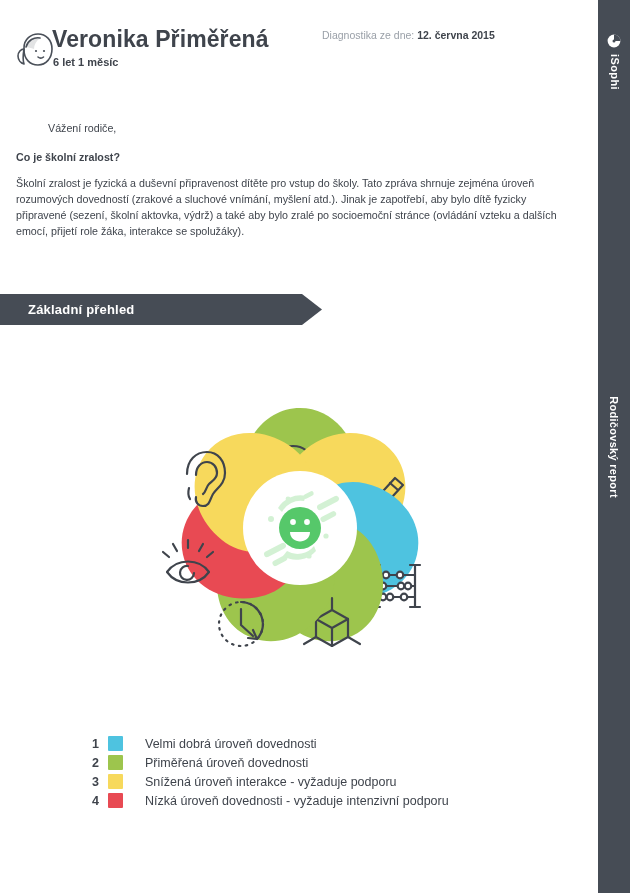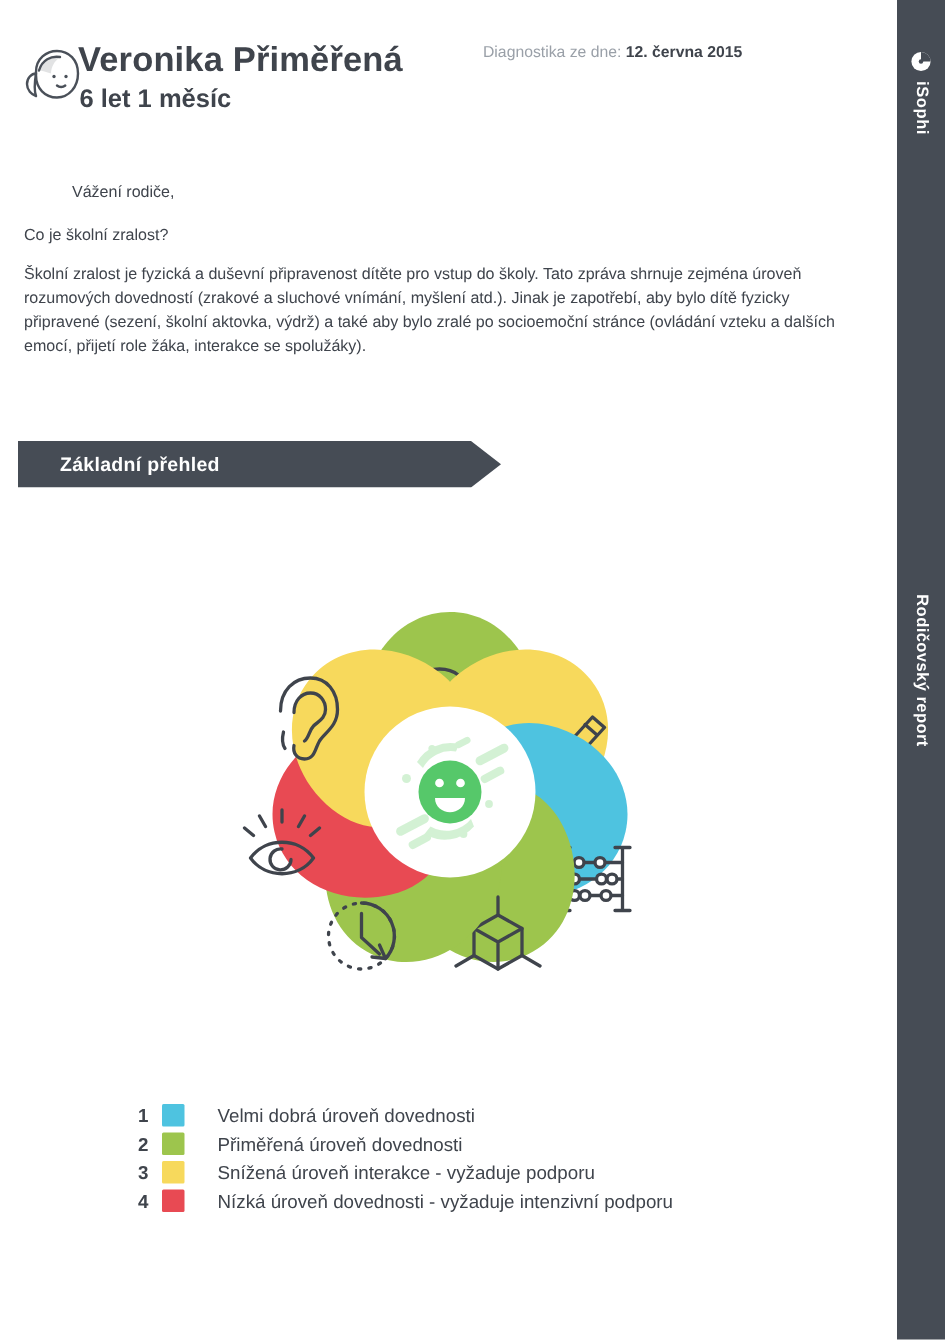--- a/index.html
+++ b/index.html
@@ -52,43 +52,43 @@
   .avatar{
     position:absolute;left:10px;top:28px;width:50px;height:44px;
   }
   .child-name{
     position:absolute;left:52px;top:27px;
     font-size:23px;font-weight:bold;color:#3f444c;
     letter-spacing:.1px;line-height:1.1;
   }
   .child-age{
     position:absolute;left:53px;top:56px;
-    font-size:17px;font-weight:bold;color:#3f444c;
+    font-size:11px;font-weight:bold;color:#3f444c;
   }
   .diag{
     position:absolute;left:322px;top:29px;
     font-size:10.5px;color:#9aa0a8;white-space:nowrap;
   }
   .diag b{color:#3f444c;font-weight:bold;}
 
   
   .copy{
     position:absolute;left:16px;top:120px;width:558px;
     font-size:10.7px;line-height:1.52;color:#3f444c;
   }
   .copy p{margin:0 0 11px 0;}
   .copy p.lead{margin-bottom:13px;margin-left:32px;}
   .copy h3{
-    margin:0 0 9px 0;font-size:10.7px;font-weight:normal;color:#3f444c;
+    margin:0 0 9px 0;font-size:10.7px;font-weight:bold;color:#3f444c;
   }
   .copy p:last-child{margin-bottom:0;}
 
   
   .banner{
-    position:absolute;left:12px;top:294px;width:324px;height:35px;
+    position:absolute;left:0;top:294px;width:324px;height:35px;
   }
   .banner-bg{position:absolute;left:0;top:0;width:324px;height:31px;}
   .banner-label{
     position:absolute;left:28px;top:0;height:31px;
     display:flex;align-items:center;
     font-size:13px;font-weight:bold;color:#fff;letter-spacing:.2px;
   }
 
   
   .flower{

